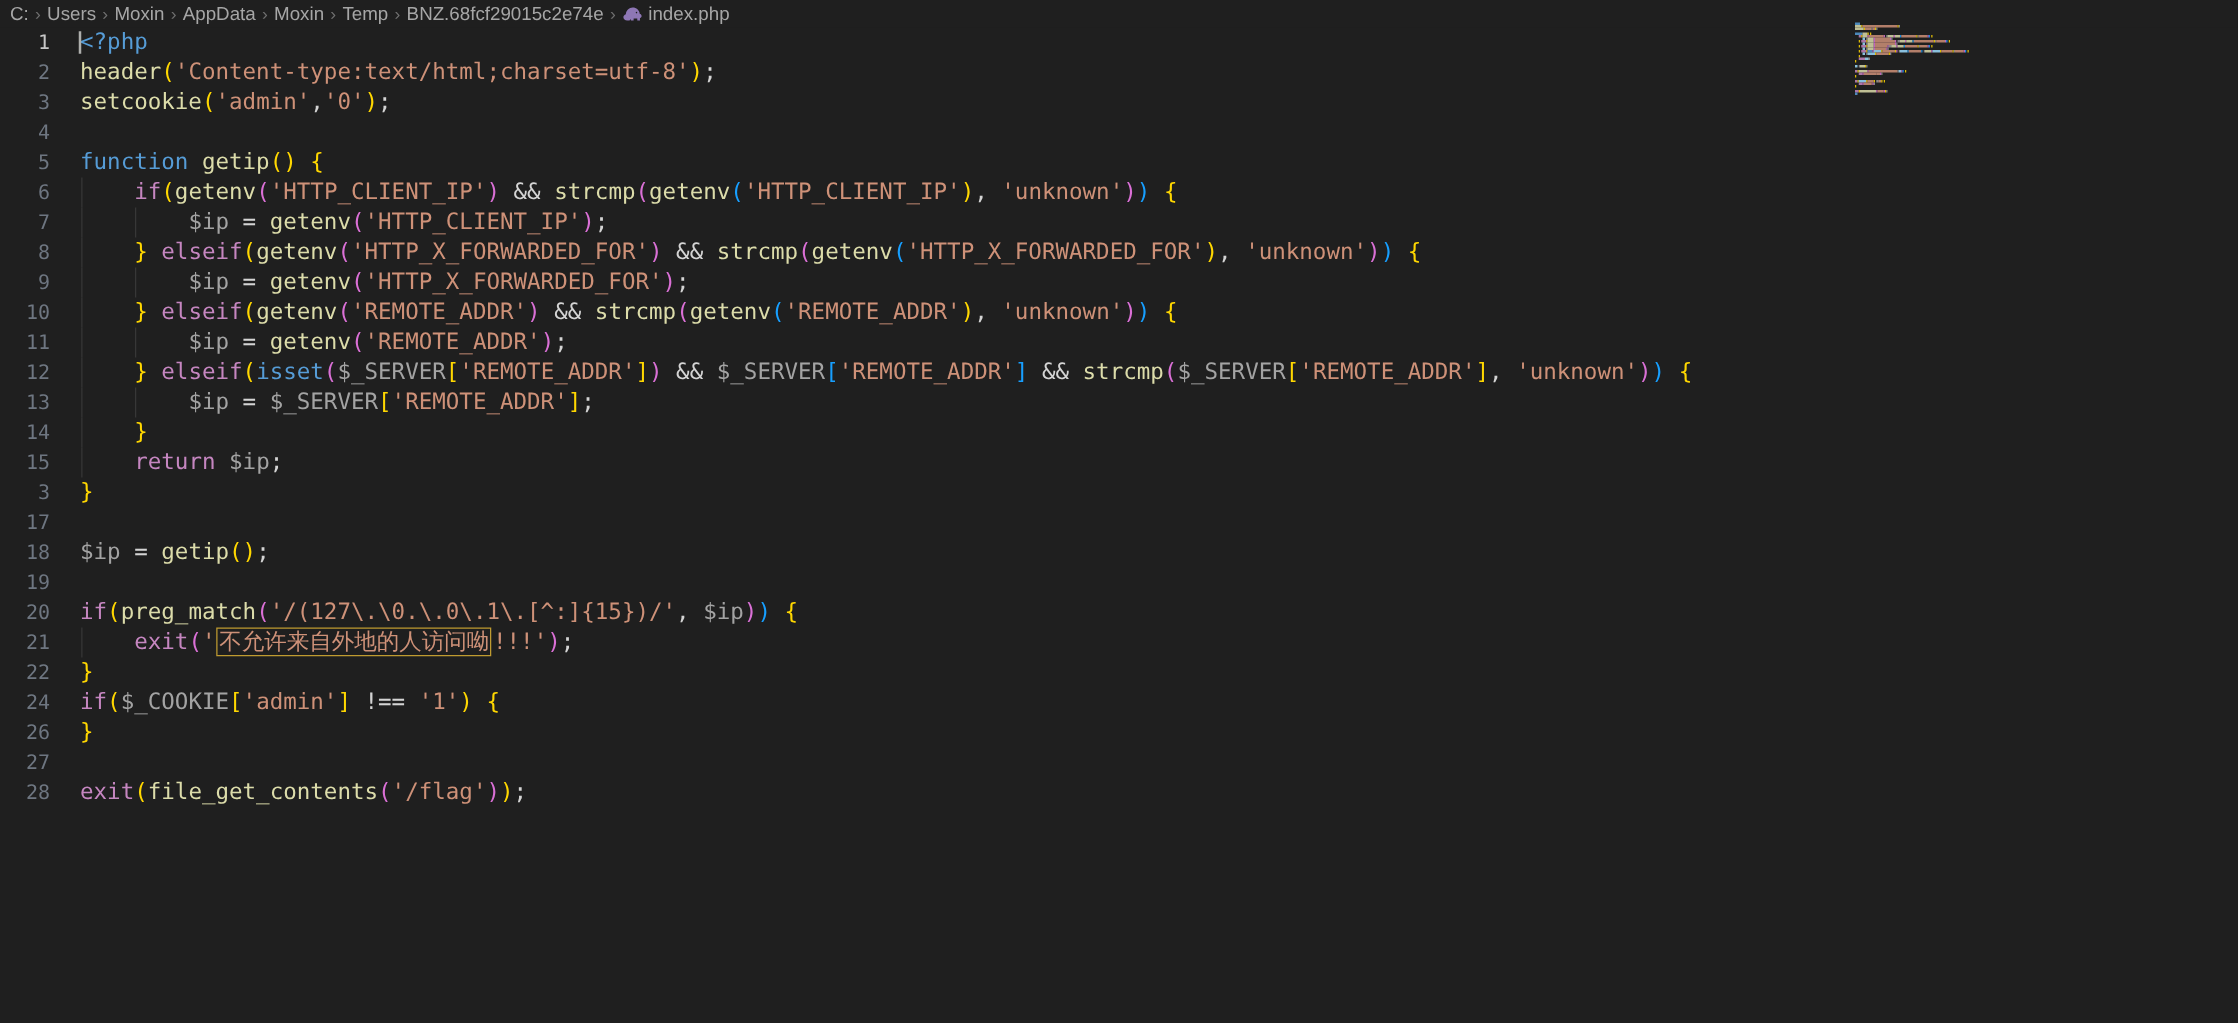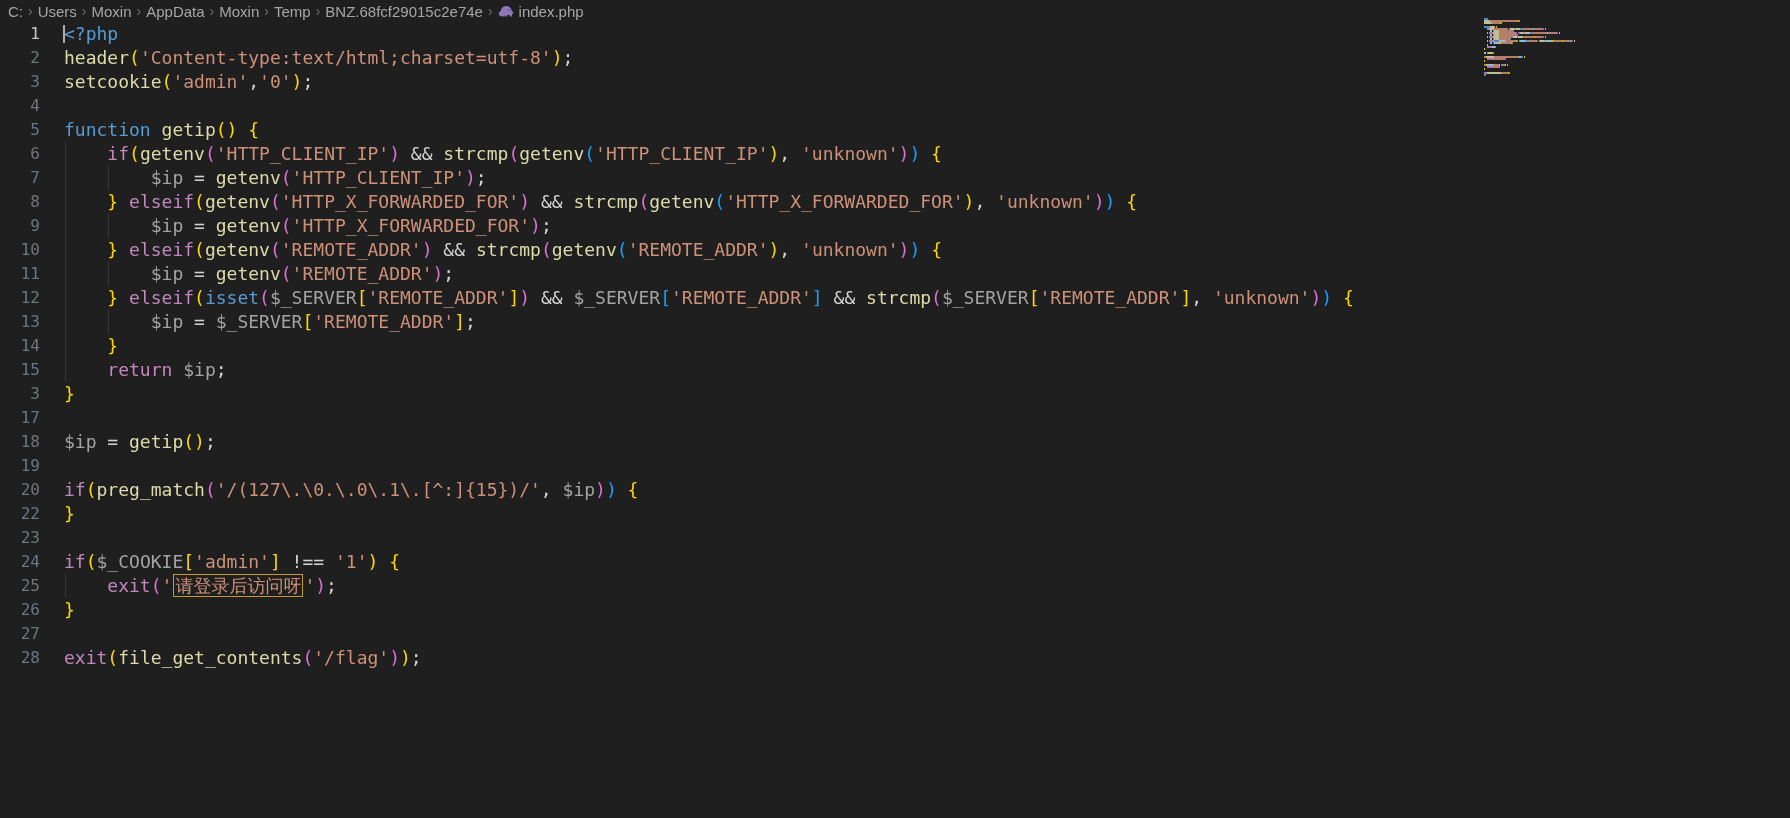--- a/index.html
+++ b/index.html
@@ -99,24 +99,23 @@
     <div class="code-line"><div class="gutter">11</div><div class="content"><div class="guide" style="left: 1px;"></div><div class="guide" style="left: 44.36px;"></div><span class="c-op">        </span><span class="c-var">$ip</span><span class="c-op"> = </span><span class="c-fn">getenv</span><span class="c-b2">(</span><span class="c-str">'REMOTE_ADDR'</span><span class="c-b2">)</span><span class="c-op">;</span></div></div>
     <div class="code-line"><div class="gutter">12</div><div class="content"><div class="guide" style="left: 1px;"></div><span class="c-op">    </span><span class="c-b1">}</span><span class="c-ctrl"> elseif</span><span class="c-b1">(</span><span class="c-kw">isset</span><span class="c-b2">(</span><span class="c-var">$_SERVER</span><span class="c-b1">[</span><span class="c-str">'REMOTE_ADDR'</span><span class="c-b1">]</span><span class="c-b2">)</span><span class="c-op"> &amp;&amp; </span><span class="c-var">$_SERVER</span><span class="c-b3">[</span><span class="c-str">'REMOTE_ADDR'</span><span class="c-b3">]</span><span class="c-op"> &amp;&amp; </span><span class="c-fn">strcmp</span><span class="c-b2">(</span><span class="c-var">$_SERVER</span><span class="c-b1">[</span><span class="c-str">'REMOTE_ADDR'</span><span class="c-b1">]</span><span class="c-op">, </span><span class="c-str">'unknown'</span><span class="c-b2">)</span><span class="c-b3">)</span><span class="c-op"> </span><span class="c-b1">{</span></div></div>
     <div class="code-line"><div class="gutter">13</div><div class="content"><div class="guide" style="left: 1px;"></div><div class="guide" style="left: 44.36px;"></div><span class="c-op">        </span><span class="c-var">$ip</span><span class="c-op"> = </span><span class="c-var">$_SERVER</span><span class="c-b1">[</span><span class="c-str">'REMOTE_ADDR'</span><span class="c-b1">]</span><span class="c-op">;</span></div></div>
     <div class="code-line"><div class="gutter">14</div><div class="content"><div class="guide" style="left: 1px;"></div><span class="c-op">    </span><span class="c-b1">}</span></div></div>
     <div class="code-line"><div class="gutter">15</div><div class="content"><div class="guide" style="left: 1px;"></div><span class="c-op">    </span><span class="c-ctrl">return</span><span class="c-op"> </span><span class="c-var">$ip</span><span class="c-op">;</span></div></div>
     <div class="code-line"><div class="gutter">3</div><div class="content"><span class="c-b1">}</span></div></div>
     <div class="code-line"><div class="gutter">17</div><div class="content"></div></div>
     <div class="code-line"><div class="gutter">18</div><div class="content"><span class="c-var">$ip</span><span class="c-op"> = </span><span class="c-fn">getip</span><span class="c-b1">()</span><span class="c-op">;</span></div></div>
     <div class="code-line"><div class="gutter">19</div><div class="content"></div></div>
     <div class="code-line"><div class="gutter">20</div><div class="content"><span class="c-ctrl">if</span><span class="c-b1">(</span><span class="c-fn">preg_match</span><span class="c-b2">(</span><span class="c-str">'/(127\.\0.\.0\.1\.[^:]{15})/'</span><span class="c-op">, </span><span class="c-var">$ip</span><span class="c-b2">)</span><span class="c-b3">)</span><span class="c-op"> </span><span class="c-b1">{</span></div></div>
+    <div class="code-line"><div class="gutter">21</div><div class="content"><div class="guide" style="left: 1px;"></div><span class="c-op">    </span><span class="c-ctrl">exit</span><span class="c-b2">(</span><span class="c-str">'</span><span class="c-strbox">不允许来自外地的人访问呦</span><span class="c-str">!!!'</span><span class="c-b2">)</span><span class="c-op">;</span></div></div>
     <div class="code-line"><div class="gutter">22</div><div class="content"><span class="c-b1">}</span></div></div>
-    <div class="code-line"><div class="gutter">23</div><div class="content"></div></div>
     <div class="code-line"><div class="gutter">24</div><div class="content"><span class="c-ctrl">if</span><span class="c-b1">(</span><span class="c-var">$_COOKIE</span><span class="c-b1">[</span><span class="c-str">'admin'</span><span class="c-b1">]</span><span class="c-op"> !== </span><span class="c-str">'1'</span><span class="c-b1">)</span><span class="c-op"> </span><span class="c-b1">{</span></div></div>
-    <div class="code-line"><div class="gutter">25</div><div class="content"><div class="guide" style="left: 1px;"></div><span class="c-op">    </span><span class="c-ctrl">exit</span><span class="c-b2">(</span><span class="c-str">'</span><span class="c-strbox">请登录后访问呀</span><span class="c-str">'</span><span class="c-b2">)</span><span class="c-op">;</span></div></div>
     <div class="code-line"><div class="gutter">26</div><div class="content"><span class="c-b1">}</span></div></div>
     <div class="code-line"><div class="gutter">27</div><div class="content"></div></div>
     <div class="code-line"><div class="gutter">28</div><div class="content"><span class="c-ctrl">exit</span><span class="c-b1">(</span><span class="c-fn">file_get_contents</span><span class="c-b2">(</span><span class="c-str">'/flag'</span><span class="c-b2">)</span><span class="c-b1">)</span><span class="c-op">;</span></div></div>
   </div>
 
 <div class="minimap" id="minimap">
     <div class="mm-row">
       <span class="mm-seg" style="width: 3.75px; background: rgb(86, 156, 214);"></span>
     </div>
     <div class="mm-row">

